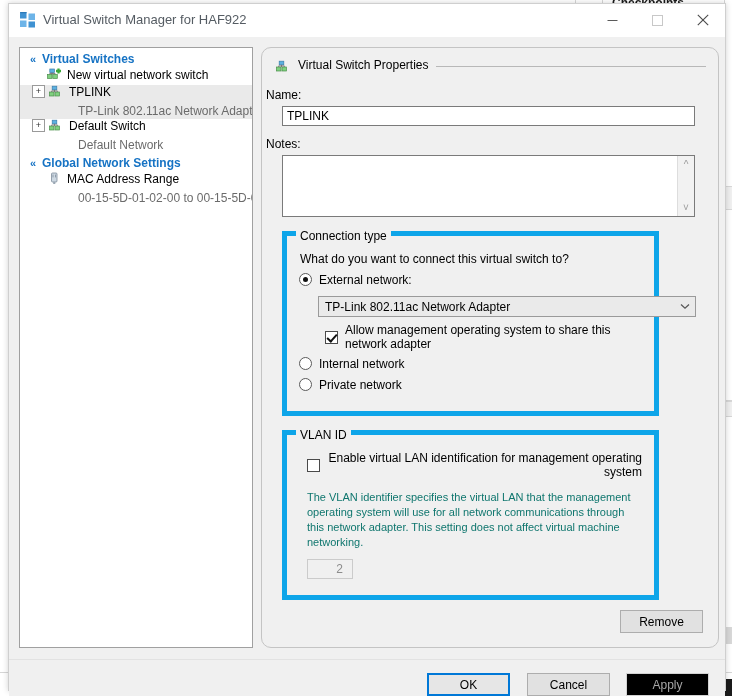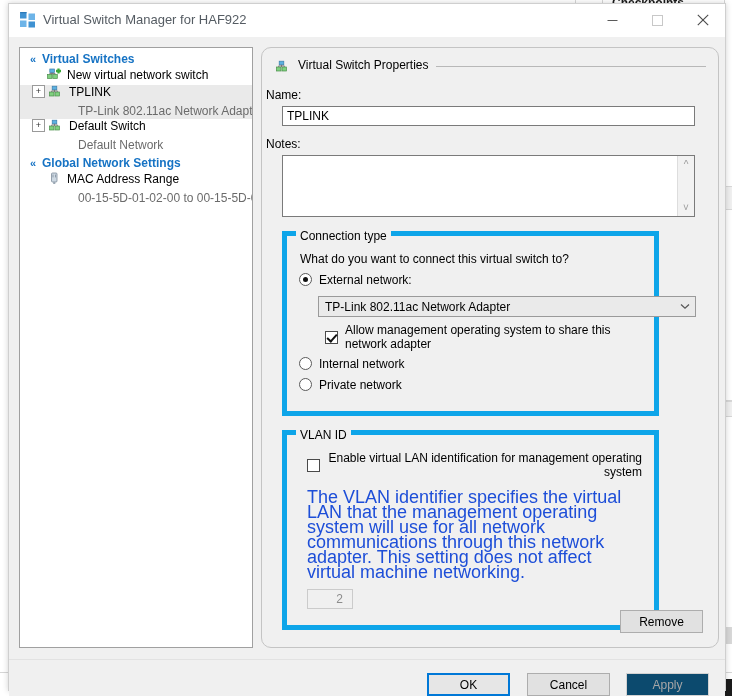--- a/index.html
+++ b/index.html
@@ -135,32 +135,32 @@
     width:13px;height:13px;border:1px solid #4a4a4a;background:#fff;flex:0 0 auto;margin-right:7px;
     position:relative;box-sizing:border-box;
   }
   .chk.on::after{
     content:"";position:absolute;left:3px;top:0px;width:4px;height:8px;
     border:solid #111;border-width:0 2px 2px 0;transform:rotate(42deg);
   }
   .chkrow .ctxt{font-size:12px;color:#000;}
   .chkrow.vlan{margin-left:8px;text-align:right;}
 
-  .helptext{margin:11px 2px 0 8px;font-size:18px;color:#1d4ed8;line-height:15px;}
+  .helptext{margin:11px 2px 0 8px;font-size:11px;color:#0f766e;line-height:15px;}
   .spin{
     margin:9px 0 2px 8px;width:46px;height:20px;border:1px solid #cbcbcb;background:#f0f0f0;
     box-sizing:border-box;font-size:12px;color:#8c8c8c;text-align:right;
     padding-right:9px;line-height:18px;
   }
 
   .btn{
     font-family:"Liberation Sans",sans-serif;font-size:12px;color:#000;
     background:#e1e1e1;border:1px solid #adadad;box-sizing:border-box;cursor:default;
   }
-  .btn.disabled{color:#a6a6a6;background:#0c4a6e;border-color:#d2d2d2;}
+  .btn.disabled{color:#a6a6a6;background:#000000;border-color:#d2d2d2;}
   .btn.focus{border:2px solid #0078d7;background:#e6e6e6;}
   .remove-btn{position:absolute;right:15px;bottom:14px;width:83px;height:23px;}
 
   .footer{position:relative;height:62px;background:#f0f0f0;border-top:1px solid #e2e2e2;}
   .footer .fbtn{position:absolute;top:13px;height:23px;width:83px;}
   .f-ok{left:418px;}
   .f-cancel{left:518px;}
   .f-apply{left:617px;}
 </style>
 </head>

